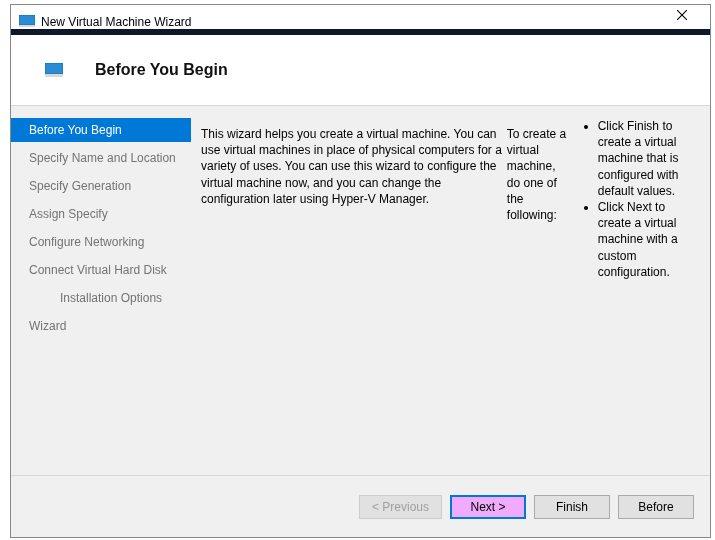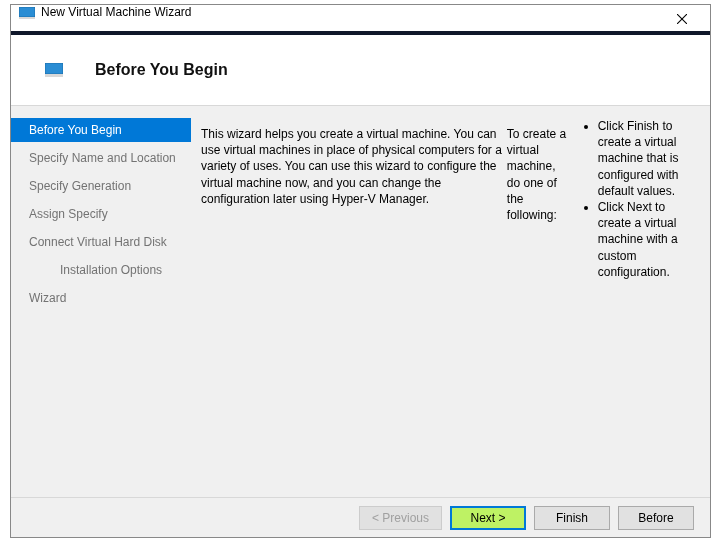--- a/index.html
+++ b/index.html
@@ -18,24 +18,24 @@
     height: 534px;
     margin-left: 10px;
     margin-top: 4px;
     background: #fff;
     display: flex;
     flex-direction: column;
     position: relative;
   }
   .titlebar {
     display: flex;
-    align-items: flex-start;
+    align-items: flex-end;
     height: 30px;
     padding: 0 8px;
-    border-bottom: 4px solid #0f172a;
+    border-bottom: 6px solid #0f172a;
   }
   .titlebar .app-icon {
     width: 16px; height: 16px;
     margin-right: 6px;
     display: inline-flex;
     align-items: center;
     justify-content: center;
   }
   .titlebar .title-text {
     flex: 1;
@@ -117,42 +117,42 @@
     align-items: center;
     gap: 6px;
     margin-bottom: 6px;
     padding-left: 2px;
   }
   .checkbox-row input[type="checkbox"] {
     width: 14px; height: 14px;
     border: 1px solid #555;
   }
   .footer {
-    height: 40px;
+    height: 62px;
     border-top: 1px solid #d8d8d8;
     background: #f0f0f0;
     display: flex;
     align-items: center;
     justify-content: flex-end;
     padding-right: 16px;
     gap: 8px;
   }
   .footer button {
     min-width: 76px;
     height: 24px;
     border: 1px solid #aaa;
     background: #e1e1e1;
     font-family: inherit;
     font-size: 12px;
     cursor: pointer;
     padding: 0 12px;
   }
   .footer button.primary {
     border: 2px solid #0078d7;
-    background: #bef264;
+    background: #f0abfc;
   }
   .footer button:disabled {
     color: #a0a0a0;
     border-color: #ccc;
     cursor: default;
   }
 </style>
 </head>
 <body>
 
@@ -184,20 +184,21 @@
     <h1>Before You Begin</h1>
   </div>
 
   <div class="body">
 
     <div class="sidebar">
       <div class="sidebar-item active">Before You Begin</div>
       <div class="sidebar-item">Specify Name and Location</div>
       <div class="sidebar-item">Specify Generation</div>
       <div class="sidebar-item">Assign Specify</div>
+      <div class="sidebar-item">Configure Networking</div>
       <div class="sidebar-item">Connect Virtual Hard Disk</div>
       <div class="sidebar-item child">Installation Options</div>
       <div class="sidebar-item">Wizard</div>
     </div>
 
     <div class="content">
       <p>This wizard helps you create a virtual machine. You can use virtual machines in place of physical computers for a variety of uses. You can use this wizard to configure the virtual machine now, and you can change the configuration later using Hyper-V Manager.</p>
       <p>To create a virtual machine, do one of the following:</p>
       <ul>
         <li>Click Finish to create a virtual machine that is configured with default values.</li>

